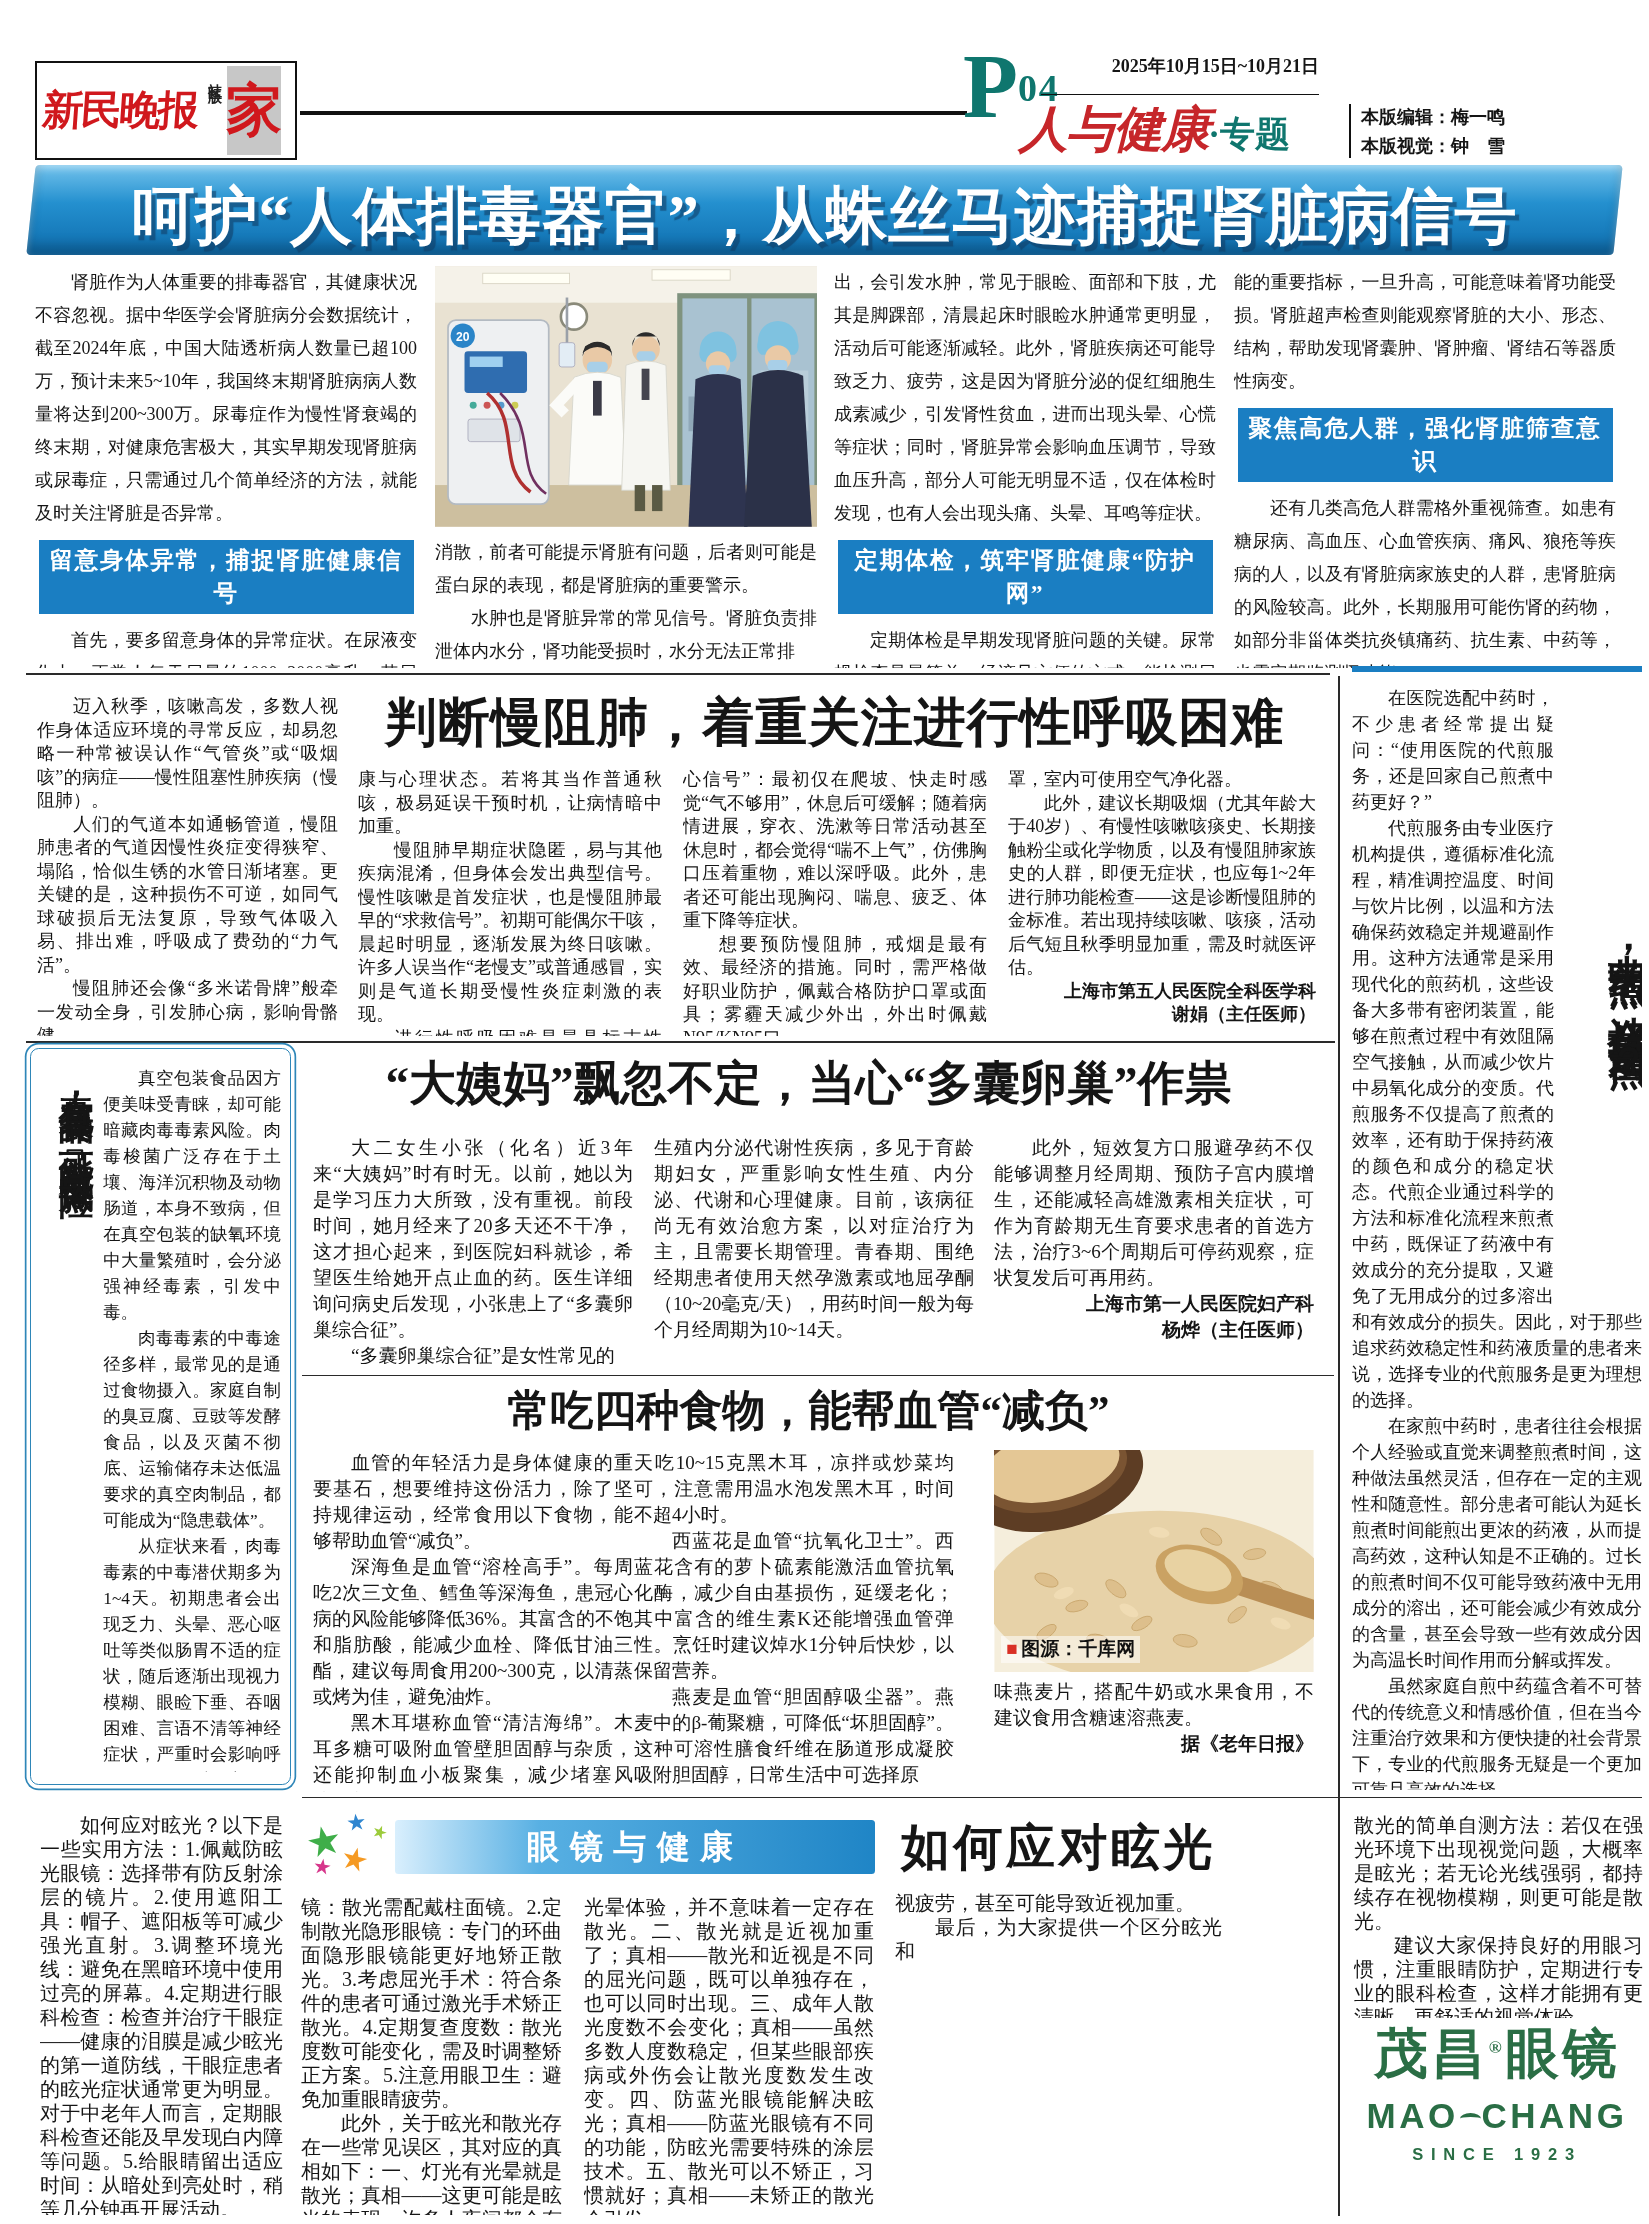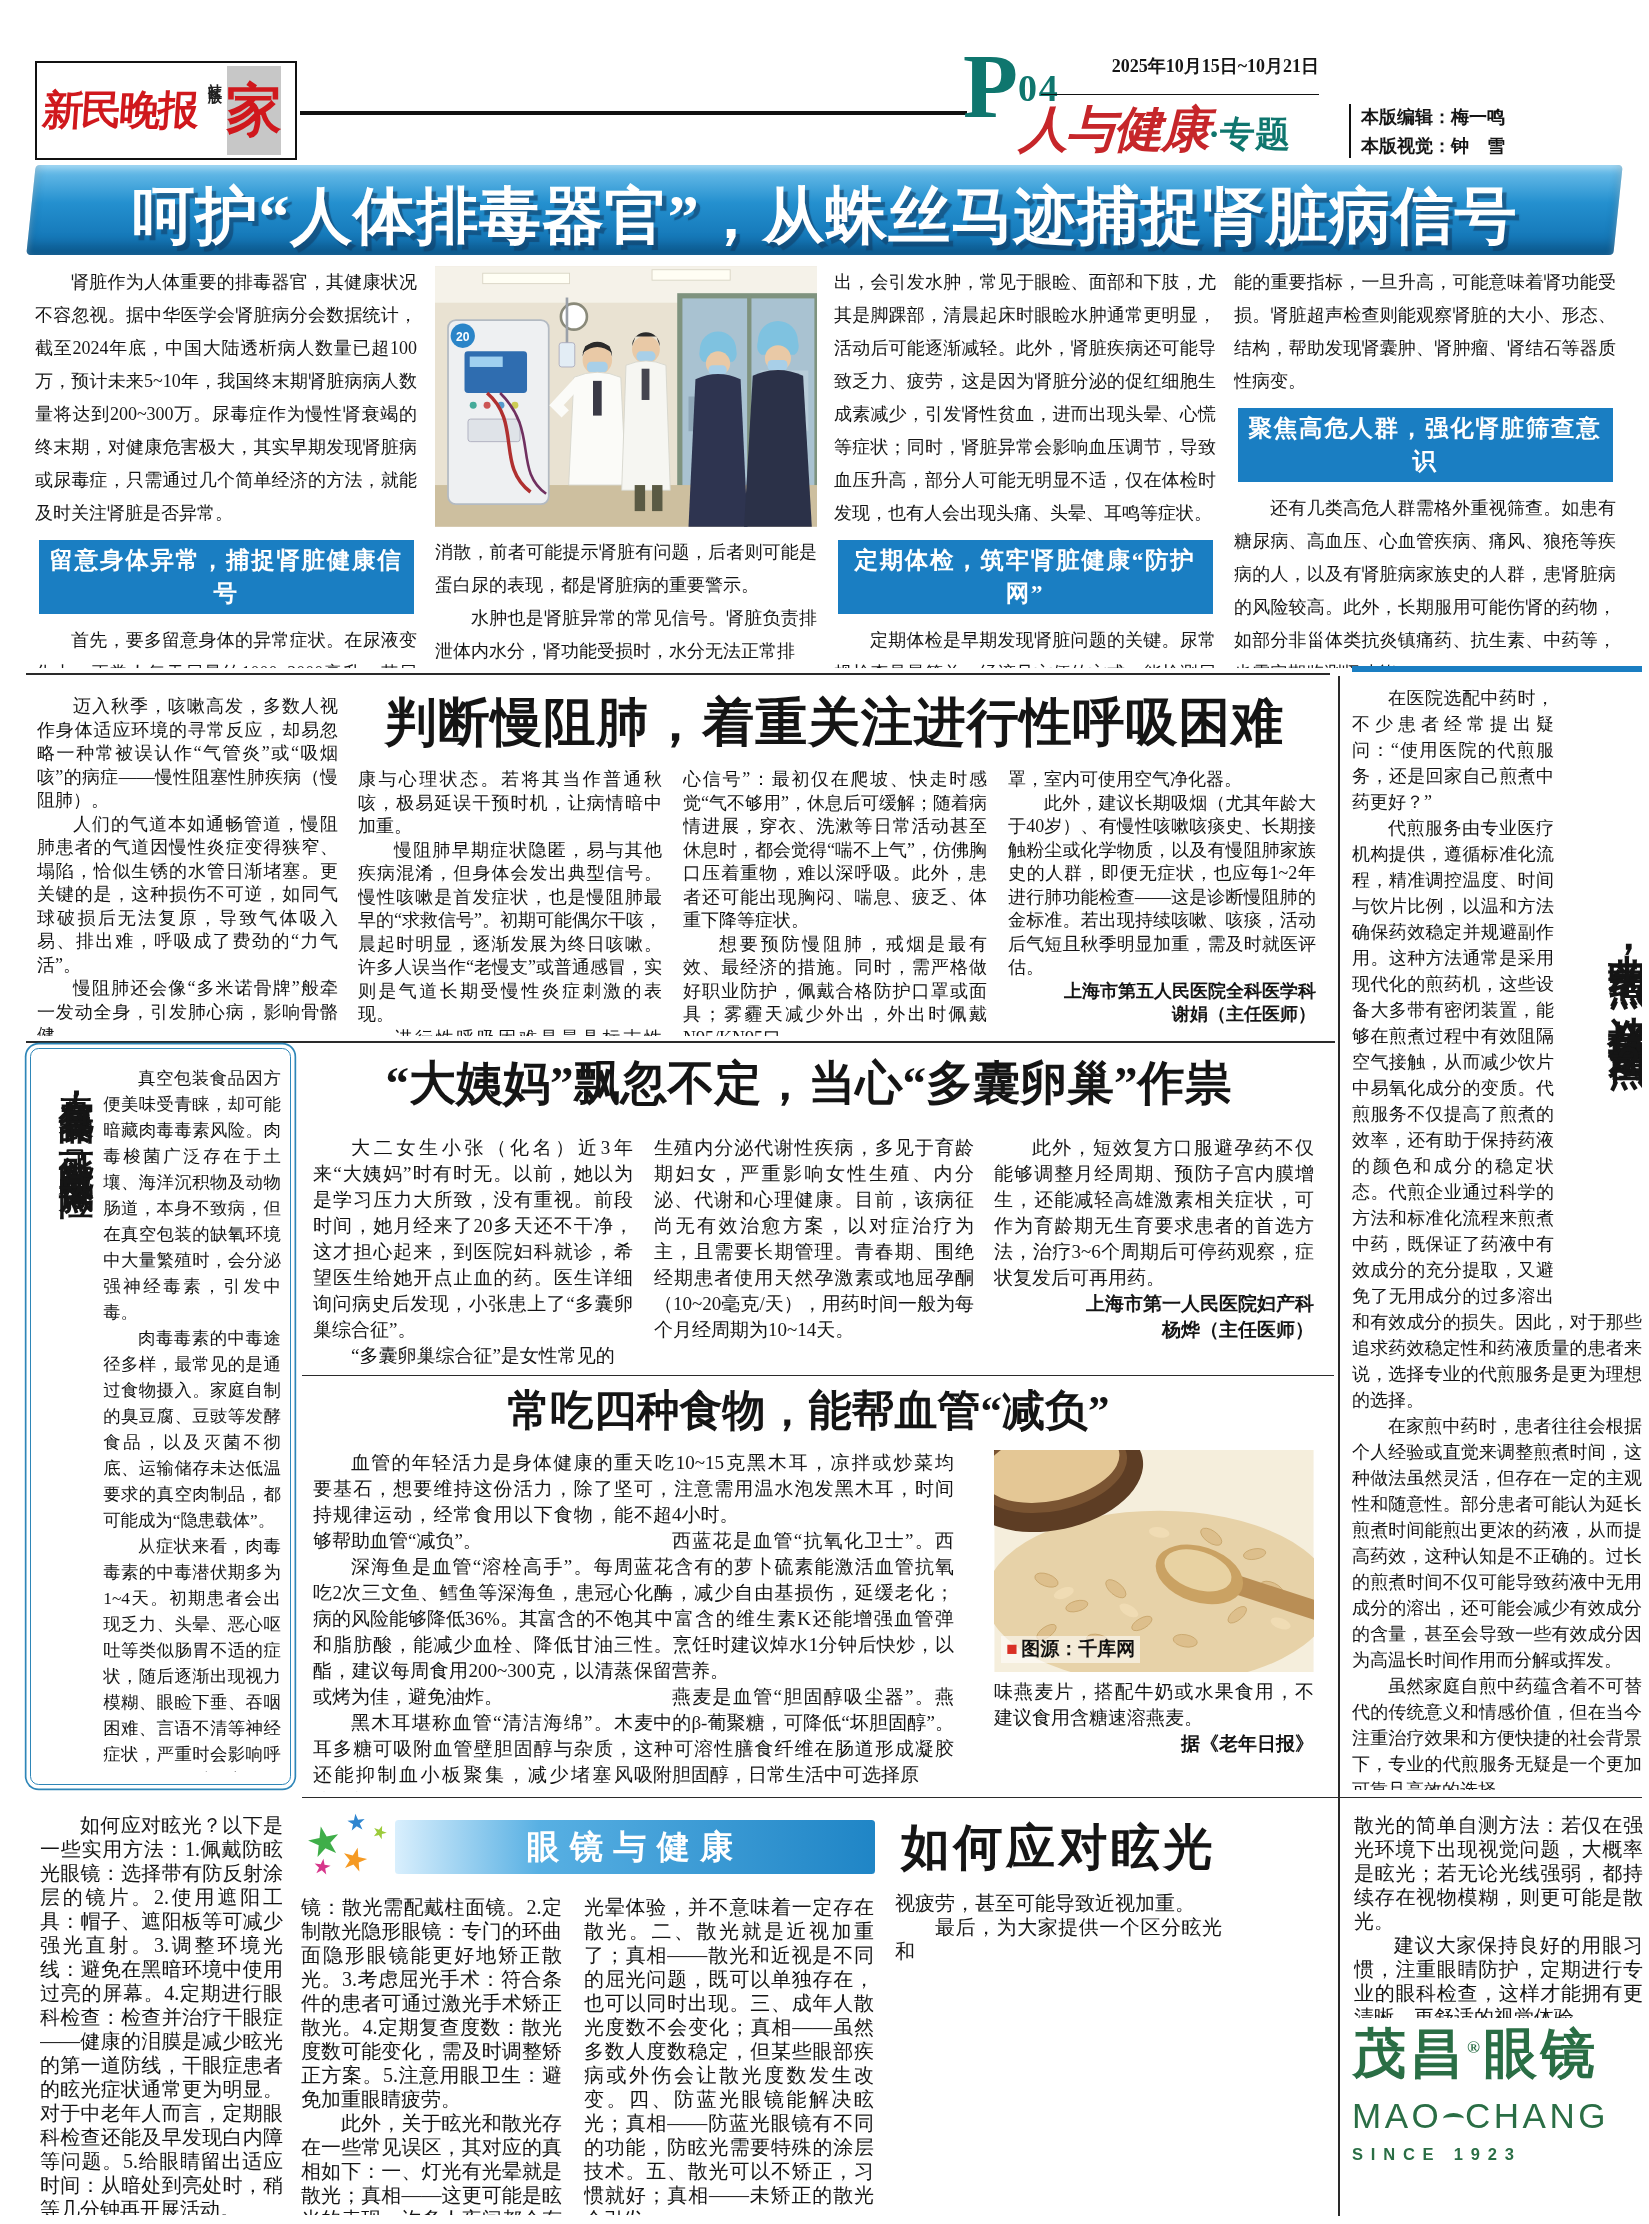--- a/index.html
+++ b/index.html
@@ -92,24 +92,24 @@
 
   
   .gcol { font-size:20px; line-height:24px; overflow:hidden; }
   .eyeband { left:395px; top:1820px; width:480px; height:54px; border-radius:3.5px;
              background:linear-gradient(90deg,#d9effd 0%,#58b0e3 30%,#1f85c6 100%);
              color:#fff; font-size:33px; font-weight:900; letter-spacing:10.4px;
              display:flex; align-items:center; justify-content:center; }
   .star { position:absolute; font-family:"DejaVu Sans",sans-serif; }
   .glare-title { left:895px; top:1815px; width:327px; text-align:center; font-size:49px;
                  font-weight:900; letter-spacing:3.5px; white-space:nowrap; }
-  .ad { left:1352px; top:2018px; width:290px; color:#2a6e45; }
+  .ad { left:1352px; top:2018px; width:290px; text-align:center; color:#2a6e45; }
   .ad-cn { font-size:54px; font-weight:900; letter-spacing:3.5px; }
   .ad-cn sup { font-size:17.4px; }
-  .ad-en { font-size:35px; font-weight:400; letter-spacing:3.5px; margin-top:5.2px;
+  .ad-en { font-size:35px; font-weight:700; letter-spacing:3.5px; margin-top:5.2px;
            font-family:"Liberation Sans",sans-serif; }
   .arc { display:inline-block; width:21px; height:11.3px; border-top:4.3px solid #2a6e45;
          border-radius:50% 50% 0 0; margin:0 0.9px 3.5px 0.9px; }
   .ad-since { font-size:16.5px; font-weight:bold; letter-spacing:7.8px; margin-top:8.7px;
               font-family:"Liberation Sans",sans-serif; }
 </style>
 </head>
 <body>
 
 <div class="abs logo-box">

